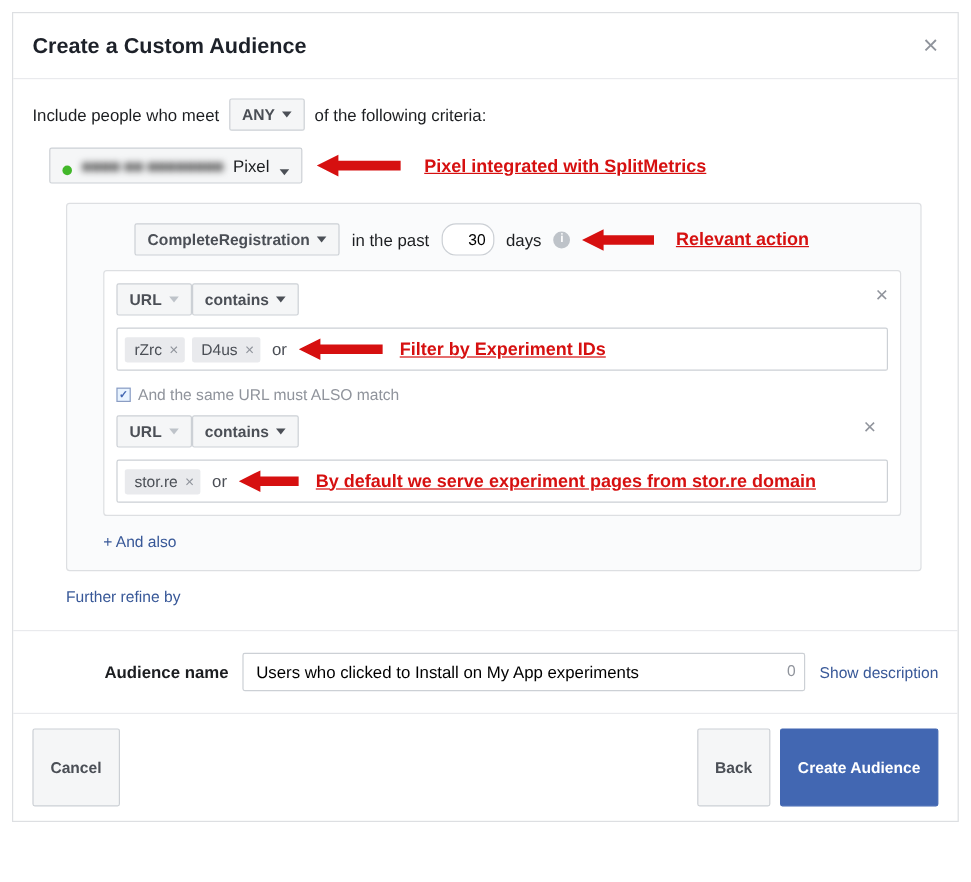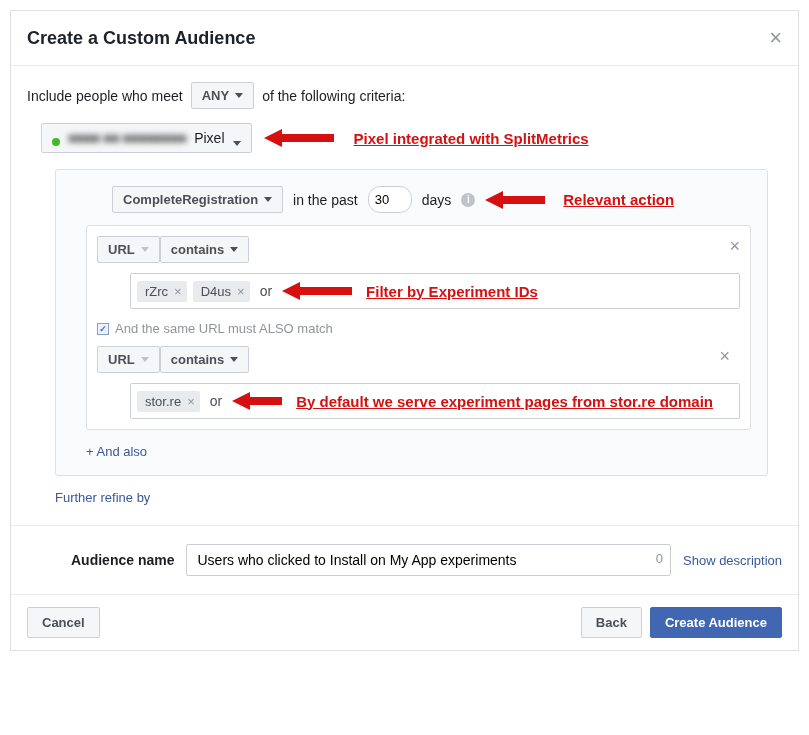--- a/index.html
+++ b/index.html
@@ -15,47 +15,47 @@
 .caret-light { border-top-color: #bec3c9; }
 .pixel-row { display: flex; align-items: center; gap: 12px; margin-left: 14px; }
 .pixel-sel { background: #f5f6f7; border: 1px solid #ccd0d5; border-radius: 2px; padding: 6px 10px; display: inline-flex; align-items: flex-end; gap: 8px; }
 .green-dot { width: 8px; height: 8px; background: #42b72a; border-radius: 50%; }
 .blurred { filter: blur(3px); color: #555; letter-spacing: -0.5px; }
 .arrow-red { display: inline-flex; align-items: center; margin-right: 8px; }
 .arrow-red svg { display: block; }
 .anno { color: #d61010; font-weight: bold; text-decoration: underline; font-size: 15px; }
 .event-box { margin: 16px 14px 0 28px; border: 1px solid #dddfe2; border-radius: 3px; background: #fafbfc; padding: 16px; }
 .event-row { display: flex; align-items: center; gap: 10px; flex-wrap: wrap; margin-left: 40px; }
-.num-input { border: 1px solid #ccd0d5; border-radius: 12px; padding: 5px 6px; width: 44px; text-align: left; font-size: 13px; background: #fff; }
+.num-input { border: 1px solid #ccd0d5; border-radius: 12px; padding: 5px 6px; width: 44px; text-align: right; font-size: 13px; background: #fff; }
 .info-icon { width: 14px; height: 14px; border-radius: 50%; background: #bec3c9; color: #fff; font-size: 10px; display: inline-flex; align-items: center; justify-content: center; font-weight: bold; }
 .filter-box { margin-top: 12px; margin-left: 14px; border: 1px solid #dddfe2; border-radius: 3px; background: #fff; padding: 10px; position: relative; }
 .filter-header { display: flex; align-items: center; gap: 0; margin-bottom: 10px; }
 .filter-del { position: absolute; right: 10px; top: 10px; color: #90949c; font-size: 18px; cursor: pointer; }
-.chip-row { display: flex; align-items: center; gap: 6px; flex-wrap: wrap; border: 1px solid #ccd0d5; padding: 6px; border-radius: 2px; margin-left: 33px; }
+.chip-row { display: flex; align-items: center; gap: 6px; flex-wrap: wrap; border: 1px solid #ccd0d5; padding: 6px; border-radius: 2px; }
 .chip { background: #e9eaed; border-radius: 2px; padding: 3px 5px 3px 8px; display: inline-flex; align-items: center; gap: 6px; font-size: 13px; color: #4b4f56; }
 .chip-x { color: #90949c; cursor: pointer; font-size: 13px; }
 .or-txt { color: #4b4f56; padding: 0 4px; }
 .also-match { display: flex; align-items: center; gap: 6px; color: #90949c; font-size: 13px; margin: 12px 0 10px 0; }
 .check-icon { width: 12px; height: 12px; border: 1px solid #8b9dc3; background: #e7f3ff; display: inline-flex; align-items: center; justify-content: center; color: #4267b2; font-size: 9px; font-weight: bold; }
 .link { color: #385898; cursor: pointer; font-size: 13px; }
 .and-also { margin-top: 14px; margin-left: 14px; }
 .refine { margin: 14px 0 4px 28px; }
 .footer-links { display: flex; justify-content: flex-end; gap: 24px; padding: 14px 16px 4px 16px; }
 .footer-links .item { display: inline-flex; align-items: center; gap: 5px; color: #385898; font-size: 13px; cursor: pointer; }
 .sq-icon { width: 12px; height: 12px; display: inline-block; position: relative; }
 .sq-icon::before { content: ""; position: absolute; left: 3px; top: 0; width: 9px; height: 9px; border: 1px solid #3b5998; background: #d8e8d8; }
 .sq-icon::after { content: ""; position: absolute; left: 0; top: 3px; width: 9px; height: 9px; border: 1px solid #3b5998; background: #fff; }
 .sq-icon.exclude::before { background: #f3d8d8; }
 .name-section { border-top: 1px solid #e9eaed; padding: 18px 16px; display: flex; align-items: center; gap: 12px; }
-.name-label { font-weight: bold; color: #1c1e21; margin-left: 44px; }
+.name-label { font-weight: bold; color: #1c1e21; margin-left: 60px; }
 .name-input-wrap { flex: 1; position: relative; }
 .name-input { width: 100%; border: 1px solid #ccd0d5; border-radius: 2px; padding: 7px 30px 7px 10px; font-size: 14px; }
 .name-count { position: absolute; right: 8px; top: 7px; color: #90949c; font-size: 13px; }
 .btn-footer { border-top: 1px solid #e9eaed; padding: 12px 16px; display: flex; justify-content: space-between; align-items: center; }
-.btn { border: 1px solid #ccd0d5; background: #f5f6f7; border-radius: 2px; padding: 7px 14px; font-size: 13px; font-weight: bold; color: #4b4f56; cursor: pointer; }
+.btn { border: 1px solid #ccd0d5; background: #f5f6f7; border-radius: 2px; padding: 24px 14px; font-size: 13px; font-weight: bold; color: #4b4f56; cursor: pointer; }
 .btn-primary { background: #4267b2; border-color: #4267b2; color: #fff; }
 .right-btns { display: flex; gap: 8px; }
 </style>
 </head>
 <body>
 
 <div class="modal">
 
   <div class="header">
     <h2>Create a Custom Audience</h2>

